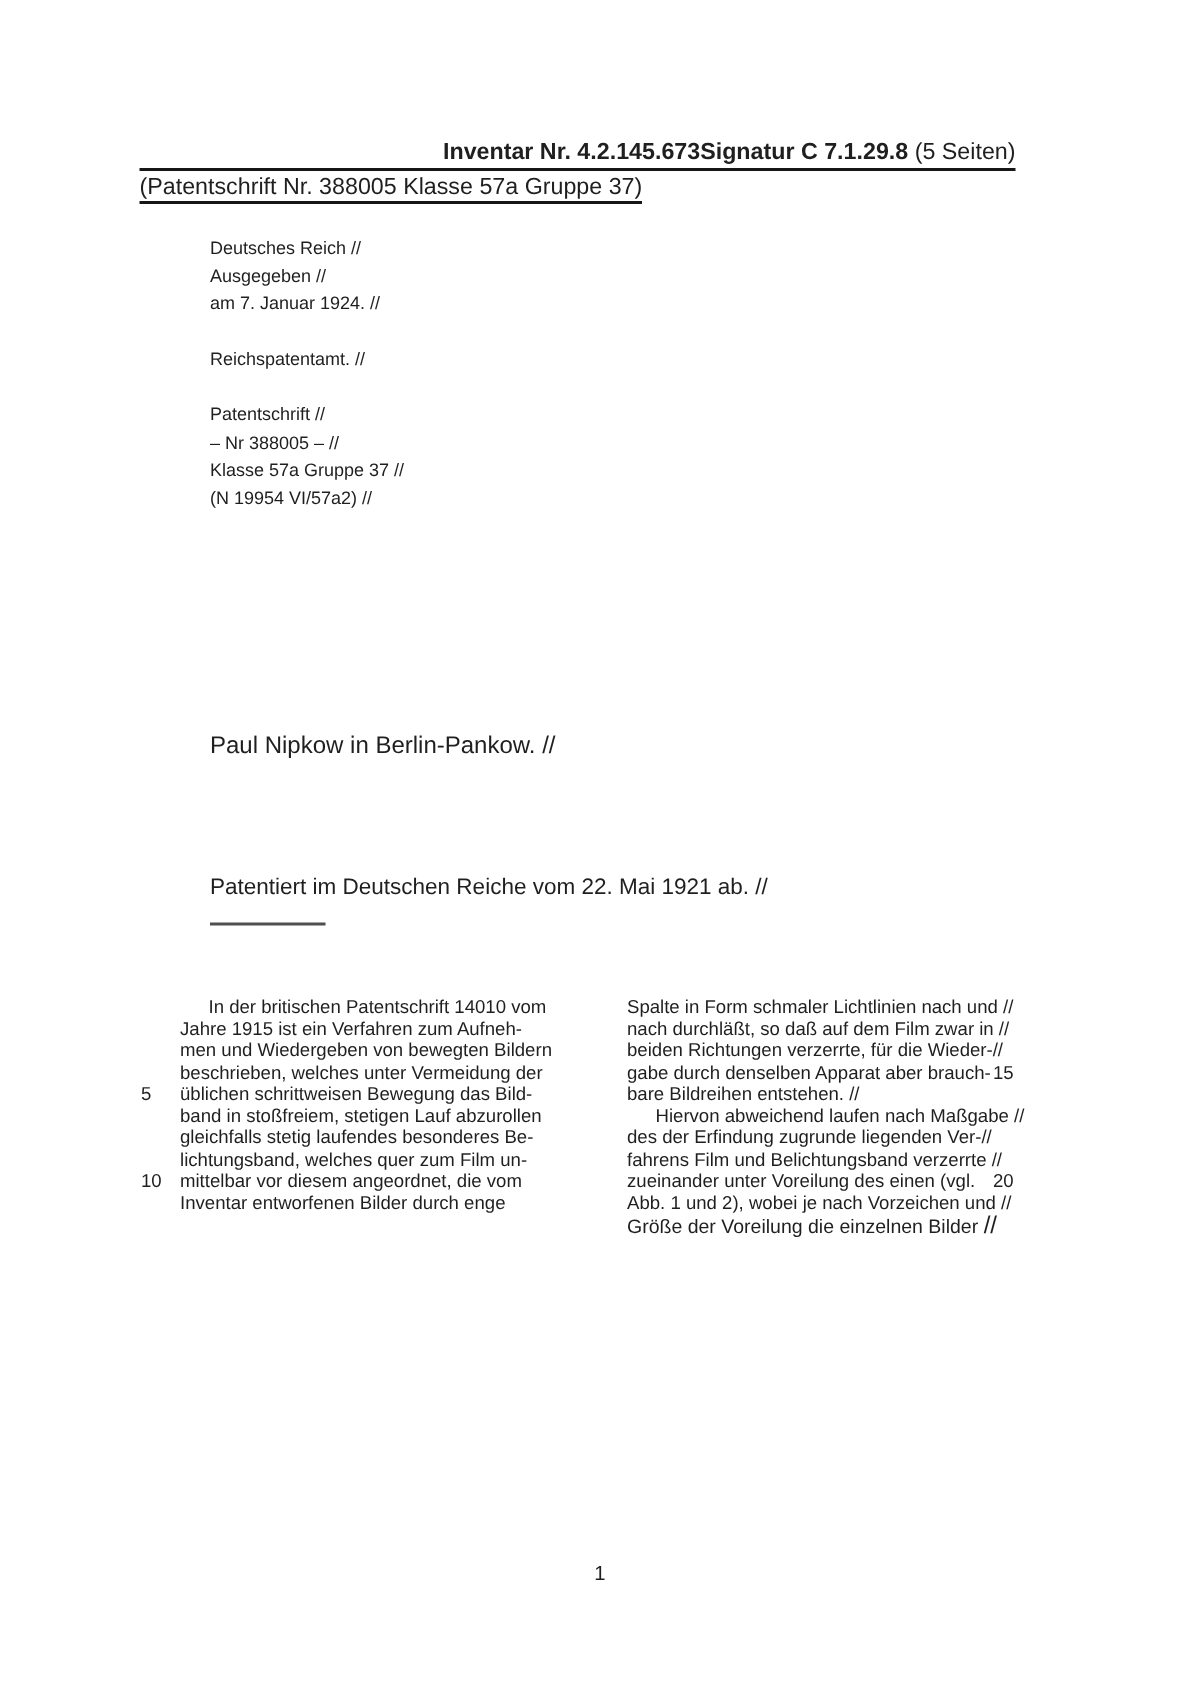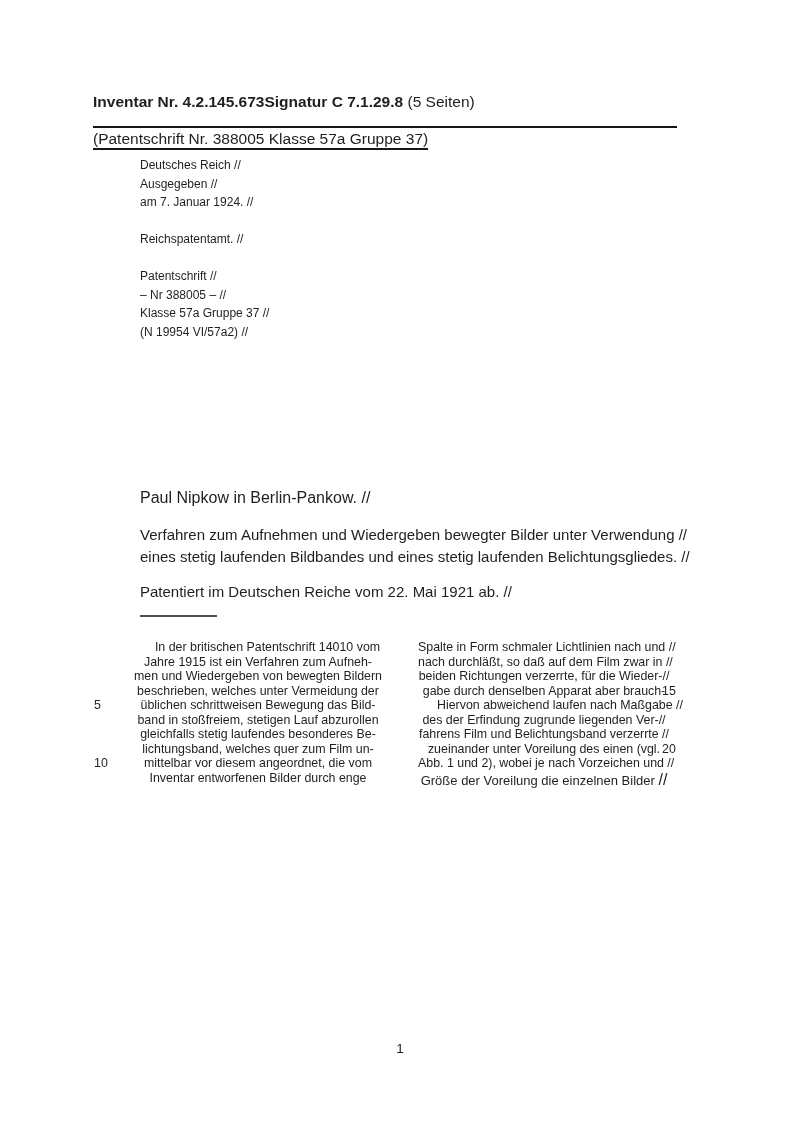--- a/index.html
+++ b/index.html
@@ -2,33 +2,33 @@
 <html><head>
 <meta charset="utf-8">
 <style>
   html,body{margin:0;padding:0;background:#ffffff;}
   .page{
     position:relative;width:800px;height:1131px;background:#ffffff;
     font-family:"Liberation Sans",sans-serif;color:#1f1f1f;overflow:hidden;
   }
   
   .header{position:absolute;left:93px;top:92px;width:584px;font-size:15.5px;line-height:19px;}
-  .header-row1{display:flex;justify-content:flex-start;align-items:flex-end;
-    border-bottom:2px solid #161616;padding-bottom:15px;}
+  .header-row1{display:flex;justify-content:flex-end;align-items:flex-end;
+    border-bottom:2px solid #161616;padding-bottom:1px;}
   .hbold{font-weight:bold;}
   .header-row2{display:inline-block;border-bottom:2px solid #161616;margin-top:1px;padding-bottom:0;}
   
   .masthead{position:absolute;left:140px;top:156px;font-size:12px;line-height:18.5px;}
   
   .author{position:absolute;left:140px;top:488px;font-size:16px;line-height:19px;}
   .title{position:absolute;left:140px;top:524px;font-size:15px;line-height:22px;}
   .patent-date{position:absolute;left:140px;top:582px;font-size:15px;line-height:19px;}
   .rule{position:absolute;left:140px;top:615px;width:77px;height:2px;background:#4f4f4f;}
   
-  .col{position:absolute;top:640px;font-size:12.4px;line-height:14.5px;text-align:center;}
+  .col{position:absolute;top:664px;font-size:12.4px;line-height:14.5px;}
   .col-left{left:120px;width:276px;}
   .col-right{left:418px;width:252px;}
   .tline{position:relative;white-space:nowrap;}
   .indent{padding-left:19px;}
   .lnum{position:absolute;top:0;}
   .col-left .lnum{left:-26px;}
   .col-right .lnum{left:244px;}
   .final{font-size:13px;padding-top:2px;}
   .suffix{font-size:16px;}
   
@@ -55,24 +55,20 @@
       <div class="tline">Reichspatentamt. //</div>
       <div class="tline">&nbsp;</div>
       <div class="tline">Patentschrift //</div>
       <div class="tline">– Nr 388005 – //</div>
       <div class="tline">Klasse 57a Gruppe 37 //</div>
       <div class="tline">(N 19954 VI/57a2) //</div>
     </div>
 
   <div class="author">Paul Nipkow in Berlin-Pankow. //</div>
 
-  <div class="title">
-      <div class="tline">Verfahren zum Aufnehmen und Wiedergeben bewegter Bilder unter Verwendung //</div>
-      <div class="tline">eines stetig laufenden Bildbandes und eines stetig laufenden Belichtungsgliedes. //</div>
-    </div>
 
   <div class="patent-date">Patentiert im Deutschen Reiche vom 22. Mai 1921 ab. //</div>
 
   <div class="rule"></div>
 
   <div class="col col-left">
       <div class="tline indent">In der britischen Patentschrift 14010 vom</div>
       <div class="tline">Jahre 1915 ist ein Verfahren zum Aufneh-</div>
       <div class="tline">men und Wiedergeben von bewegten Bildern</div>
       <div class="tline">beschrieben, welches unter Vermeidung der</div>
@@ -82,20 +78,21 @@
       <div class="tline">lichtungsband, welches quer zum Film un-</div>
       <div class="tline">mittelbar vor diesem angeordnet, die vom<span class="lnum">10</span></div>
       <div class="tline">Inventar entworfenen Bilder durch enge</div>
     </div>
 
   <div class="col col-right">
       <div class="tline">Spalte in Form schmaler Lichtlinien nach und //</div>
       <div class="tline">nach durchläßt, so daß auf dem Film zwar in //</div>
       <div class="tline">beiden Richtungen verzerrte, für die Wieder-//</div>
       <div class="tline">gabe durch denselben Apparat aber brauch-<span class="lnum">15</span></div>
+      <div class="tline">bare Bildreihen entstehen. //</div>
       <div class="tline indent">Hiervon abweichend laufen nach Maßgabe //</div>
       <div class="tline">des der Erfindung zugrunde liegenden Ver-//</div>
       <div class="tline">fahrens Film und Belichtungsband verzerrte //</div>
       <div class="tline">zueinander unter Voreilung des einen (vgl.<span class="lnum">20</span></div>
       <div class="tline">Abb. 1 und 2), wobei je nach Vorzeichen und //</div>
       <div class="tline final">Größe der Voreilung die einzelnen Bilder <span class="suffix">//</span></div>
     </div>
 
   <div class="page-number">1</div>
 

